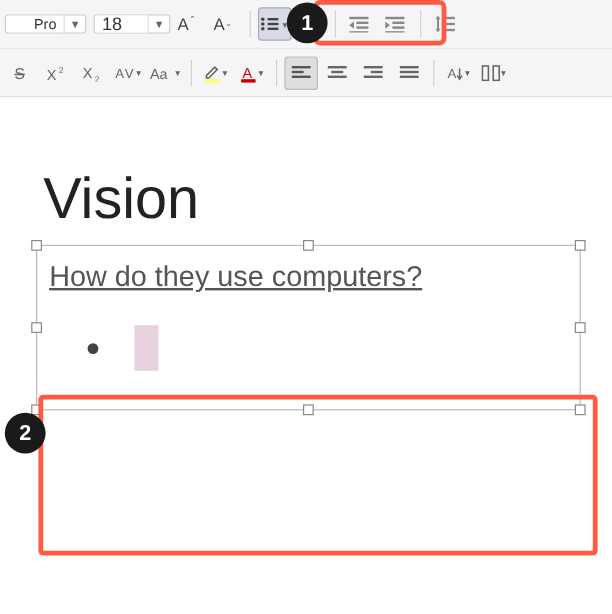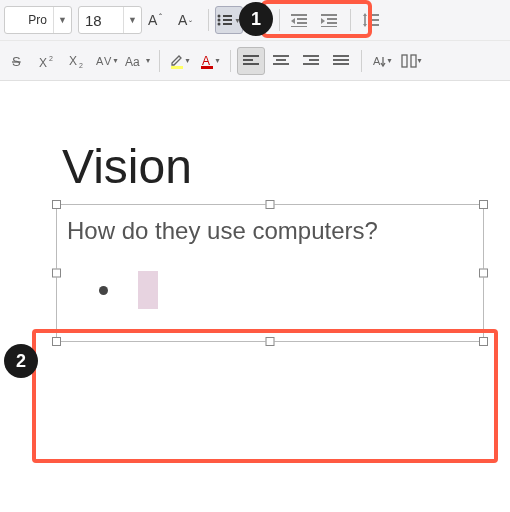--- a/index.html
+++ b/index.html
@@ -24,21 +24,21 @@
   padding: 0 4px;
 }
 .toolbar-row.second {
   border-top: 1px solid #e8e8e8;
 }
 .font-dropdown {
   display: flex;
   align-items: center;
   background: #fff;
   border: 1px solid #ccc;
-  height: 28px;
+  height: 16px;
   border-radius: 3px;
   overflow: hidden;
 }
 .font-name-field {
   width: 48px;
   border: none;
   font-size: 12px;
   padding: 0 6px;
   outline: none;
   text-align: right;
@@ -114,21 +114,20 @@
   font-weight: bold;
   z-index: 10;
 }
 .marker.m1 { top: 2px; left: 239px; }
 .marker.m2 { top: 344px; left: 4px; }
 .doc-area {
   background: #fff;
   padding: 36px 24px 24px 24px;
   margin-top: 22px;
   position: relative;
-  margin-left: 26px;
 }
 .page-title {
   font-size: 48px;
   font-weight: 400;
   color: #222;
   margin-left: 12px;
   margin-bottom: 10px;
   font-family: "Segoe UI", -apple-system, sans-serif;
 }
 .text-frame {
@@ -152,20 +151,21 @@
 .text-frame .h-tc { top: -5px; left: 50%; transform: translateX(-50%); }
 .text-frame .h-bc { bottom: -5px; left: 50%; transform: translateX(-50%); }
 .text-frame .h-ml { top: 50%; left: -5px; transform: translateY(-50%); }
 .text-frame .h-mr { top: 50%; right: -5px; transform: translateY(-50%); }
 .subtitle {
   font-size: 24px;
   color: #555;
   padding-left: 10px;
   margin-bottom: 26px;
   margin-top: -6px;
+  text-decoration: underline;
 }
 .bullet-item {
   display: flex;
   align-items: center;
   padding-left: 42px;
   font-size: 24px;
   color: #444;
   line-height: 1.6;
 }
 .bullet-dot {

